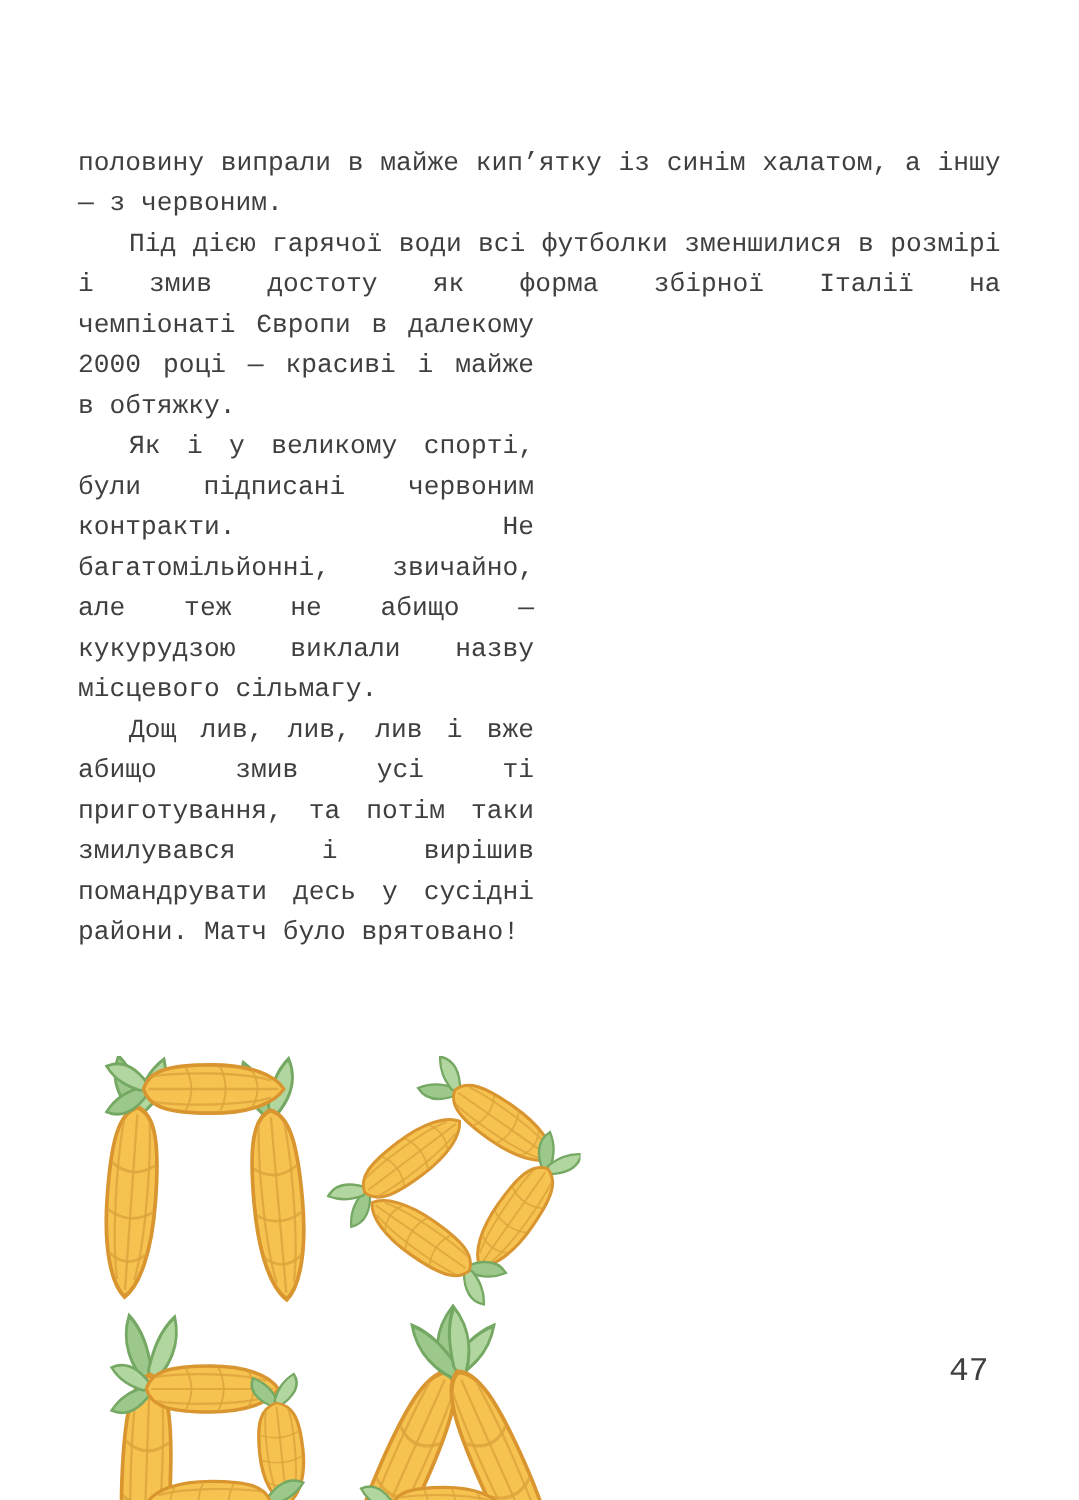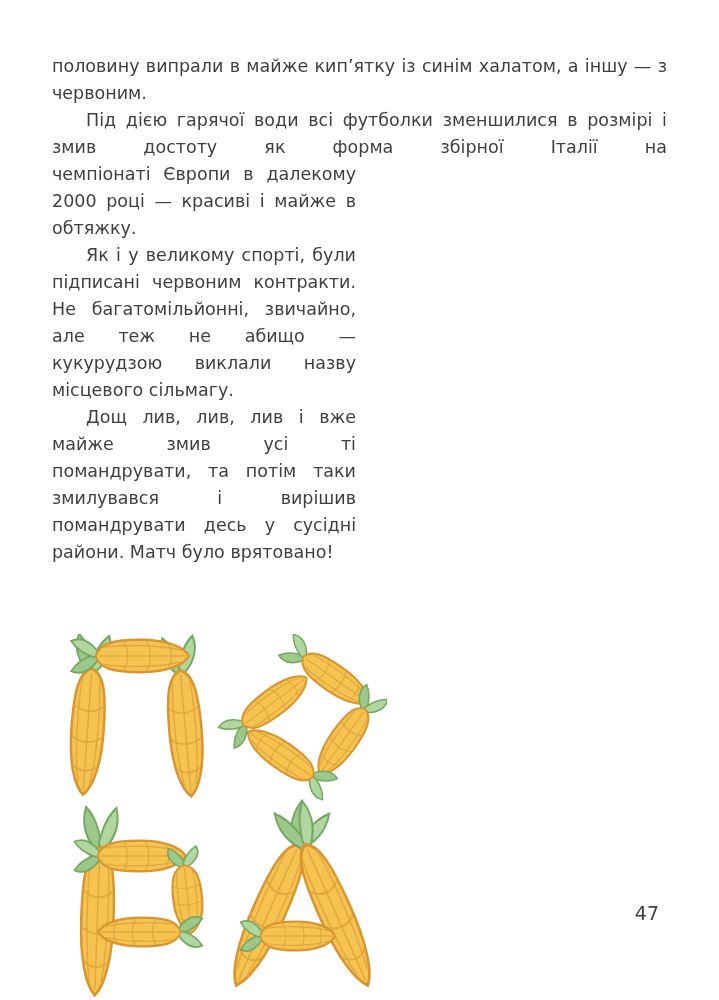--- a/index.html
+++ b/index.html
@@ -8,21 +8,22 @@
     background:#ffffff;
     font-family:"DejaVu Sans","Liberation Sans",sans-serif;
     color:#3f3f3f;
     overflow:hidden;
     position:relative;
   }
   .page{
     position:relative;
     width:719px;height:1000px;
     box-sizing:border-box;
-    padding:53px 52px 0 52px;
+    padding:96px 52px 0 52px;
+    font-family:Liberation Mono, monospace;
   }
   p{margin:0;}
   .para{
     font-size:17.5px;
     line-height:27px;
     text-align:justify;
     hyphens:auto;
   }
   .indent{text-indent:34px;}
   .justify-last{text-align-last:justify;}
@@ -36,21 +37,21 @@
   .col-right{
     flex:1 1 auto;
     display:flex;
     justify-content:flex-end;
     margin-top:42px;
   }
   .page-number{
     position:absolute;
     top:902px;
     right:60px;
-    font-size:19px;
+    font-size:22px;
     color:#3f3f3f;
   }
   
   .cob-body{fill:var(--corn,#f6c351);stroke:var(--corn_outline,#d9952f);stroke-width:2.6;}
   .cob-lines{fill:none;stroke:var(--corn_lines,#dda43c);stroke-width:1.6;opacity:.85;}
   .leaf-a{fill:var(--leaf,#9cc98b);stroke:var(--leaf_outline,#74a863);stroke-width:2;}
   .leaf-b{fill:var(--leaf_light,#b2d6a0);stroke:var(--leaf_outline,#74a863);stroke-width:2;}
 </style>
 </head>
 <body>
@@ -60,21 +61,21 @@
   <div class="text-top">
     <p class="para">половину випрали в майже кип’ятку із синім халатом, а іншу — з червоним.</p>
     <p class="para indent justify-last">Під дією гарячої води всі футболки зменшилися в розмірі і змив достоту як форма збірної Італії на</p>
   </div>
 
   <div class="flow">
 
     <div class="col-left">
       <p class="para">чемпіонаті Європи в далекому 2000 році — красиві і майже в обтяжку.</p>
       <p class="para indent">Як і у великому спорті, були підписані червоним контракти. Не багатомільйонні, звичайно, але теж не абищо — кукурудзою виклали назву місцевого сільмагу.</p>
-      <p class="para indent">Дощ лив, лив, лив і вже майже змив усі ті помандрувати, та потім таки змилувався і вирішив помандрувати десь у сусідні райони. Матч було врятовано!</p>
+      <p class="para indent">Дощ лив, лив, лив і вже абищо змив усі ті приготування, та потім таки змилувався і вирішив помандрувати десь у сусідні райони. Матч було врятовано!</p>
     </div>
 
     <div class="col-right">
       <svg width="335" height="620" viewBox="0 0 335 620" role="img" aria-label="ПОРАДА">
         <defs>
           <g id="cob">
             <path class="leaf-a" d="M0,8 C -14,-2 -21,-14 -16,-27 C -6,-20 -2,-11 1,-1 Z"></path>
             <path class="leaf-b" d="M0,8 C 14,-2 21,-14 16,-27 C 6,-20 2,-11 -1,-1 Z"></path>
             <path class="cob-body" d="M0,2 C 13,6 17,22 17,55 C 17,85 10,105 0,112 C -10,105 -17,85 -17,55 C -17,22 -13,6 0,2 Z"></path>
             <path class="cob-lines" d="M0,6 L0,108 M-9,10 C -12,32 -12,80 -6,102 M9,10 C 12,32 12,80 6,102"></path>

